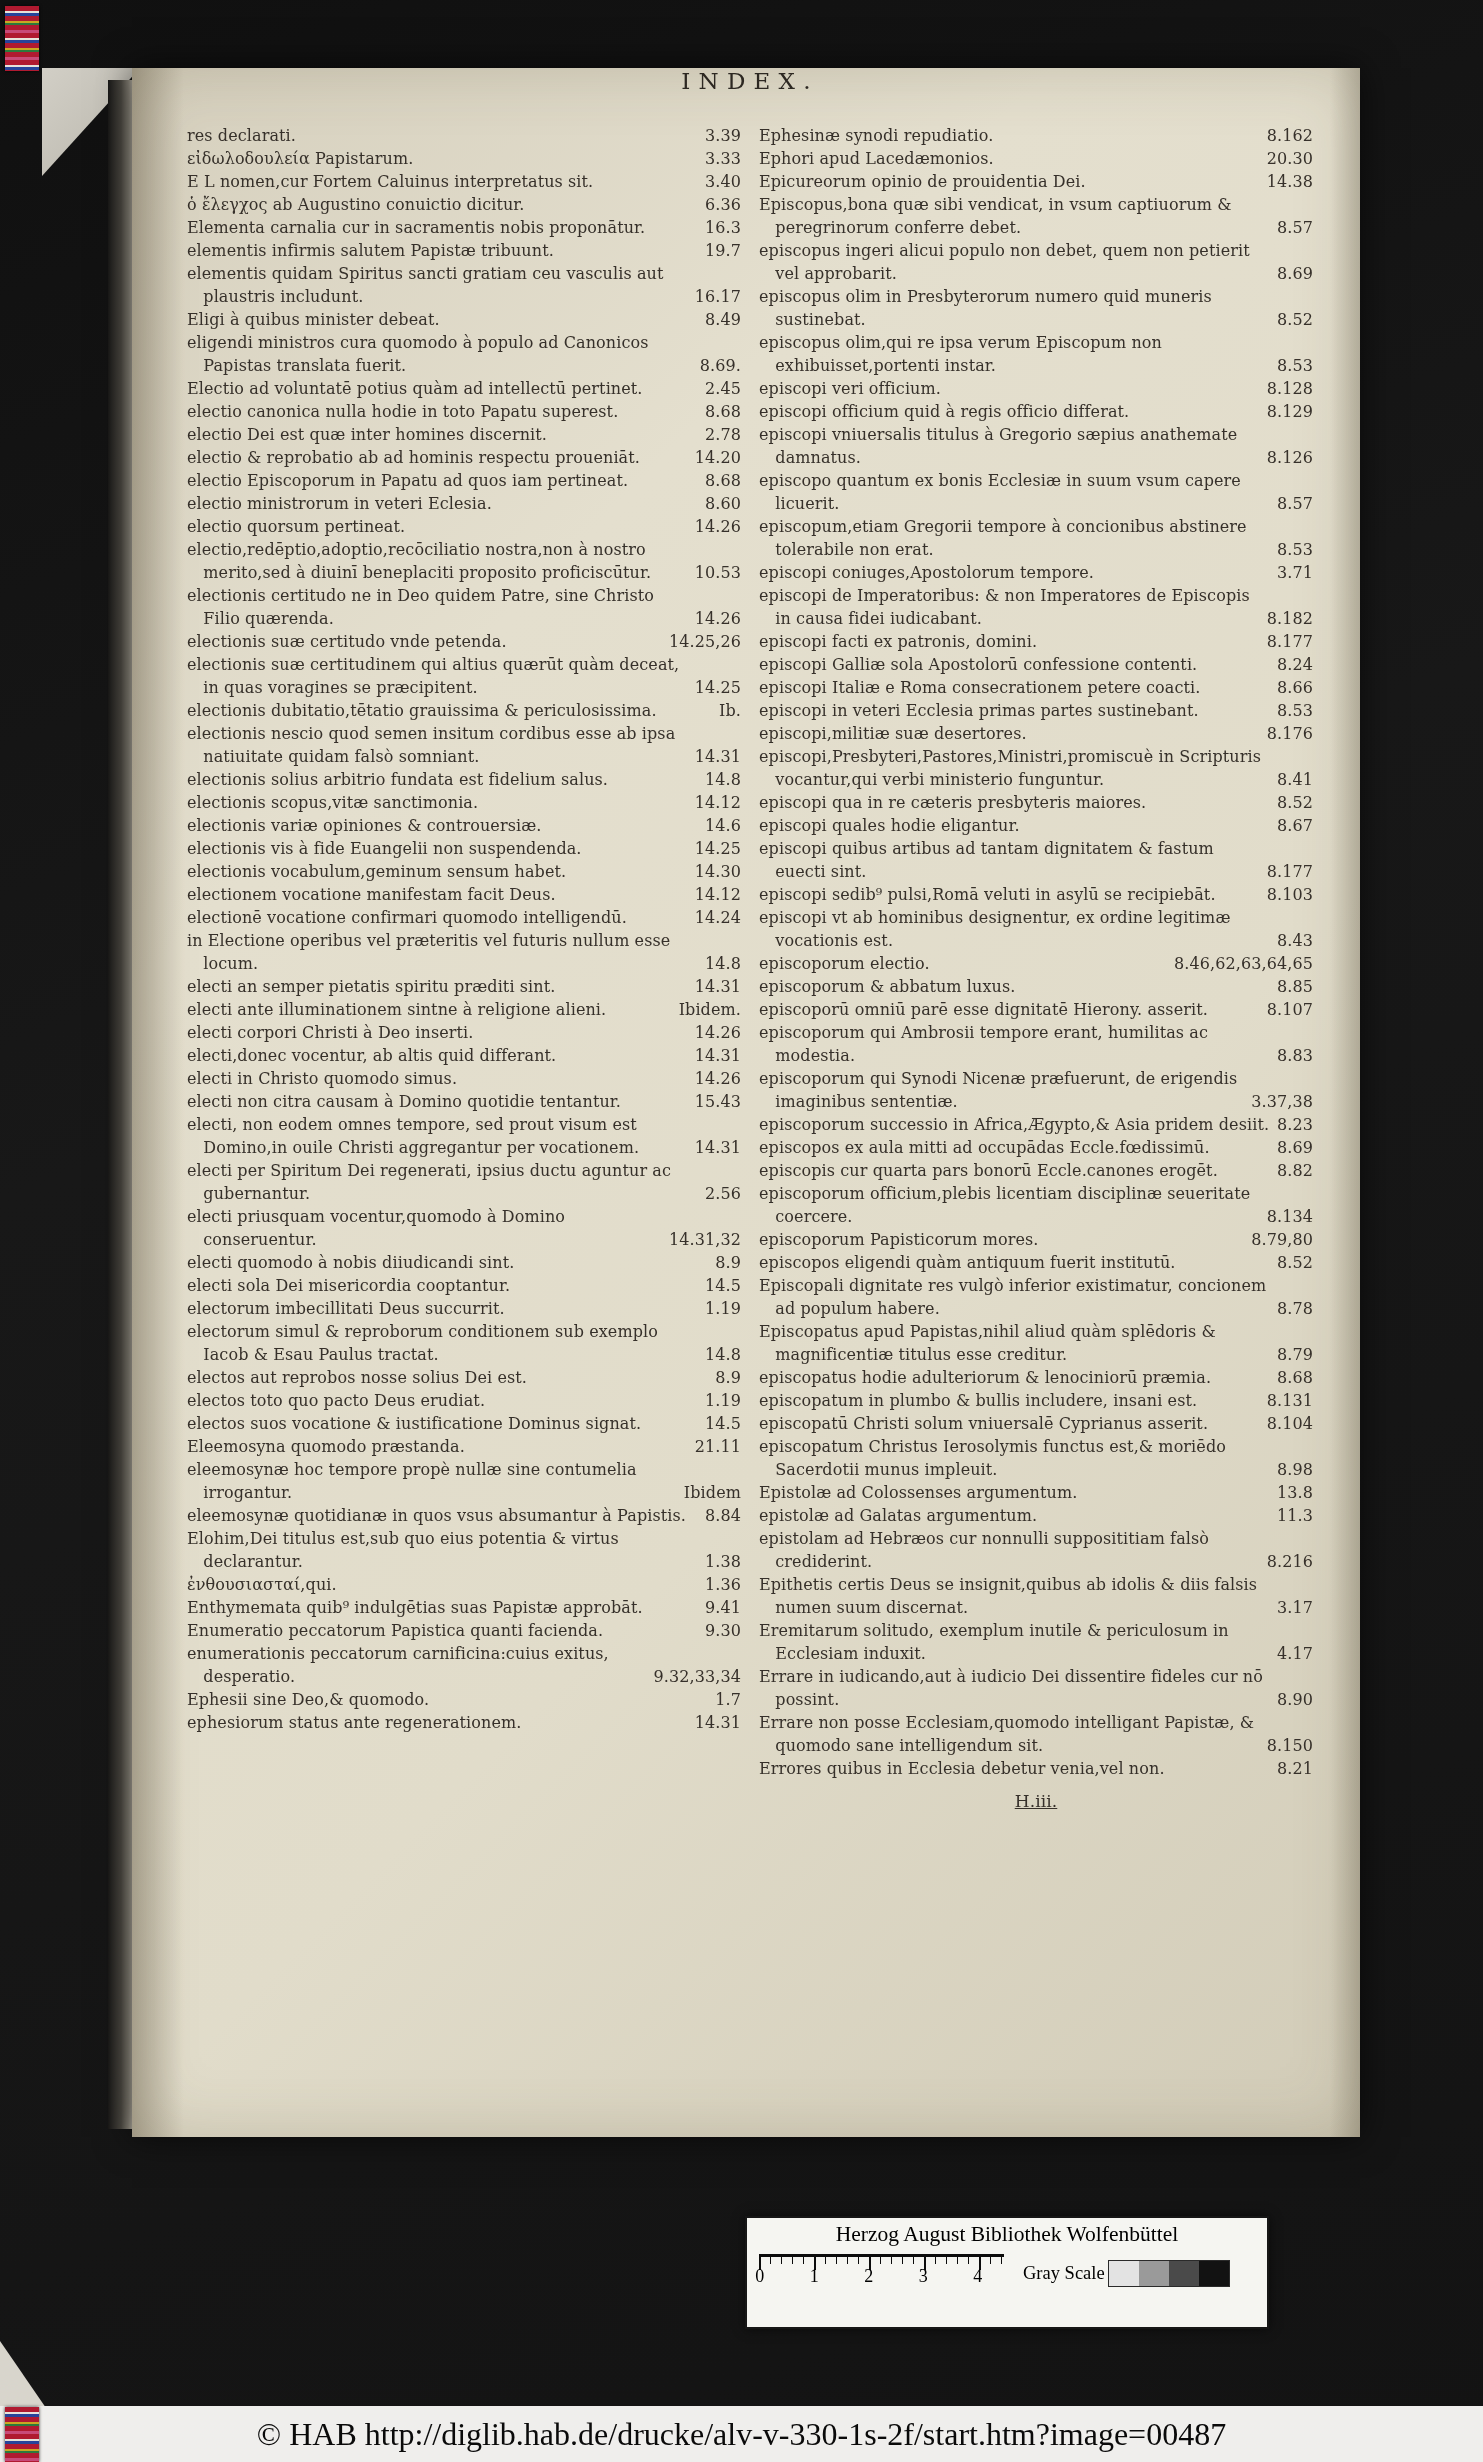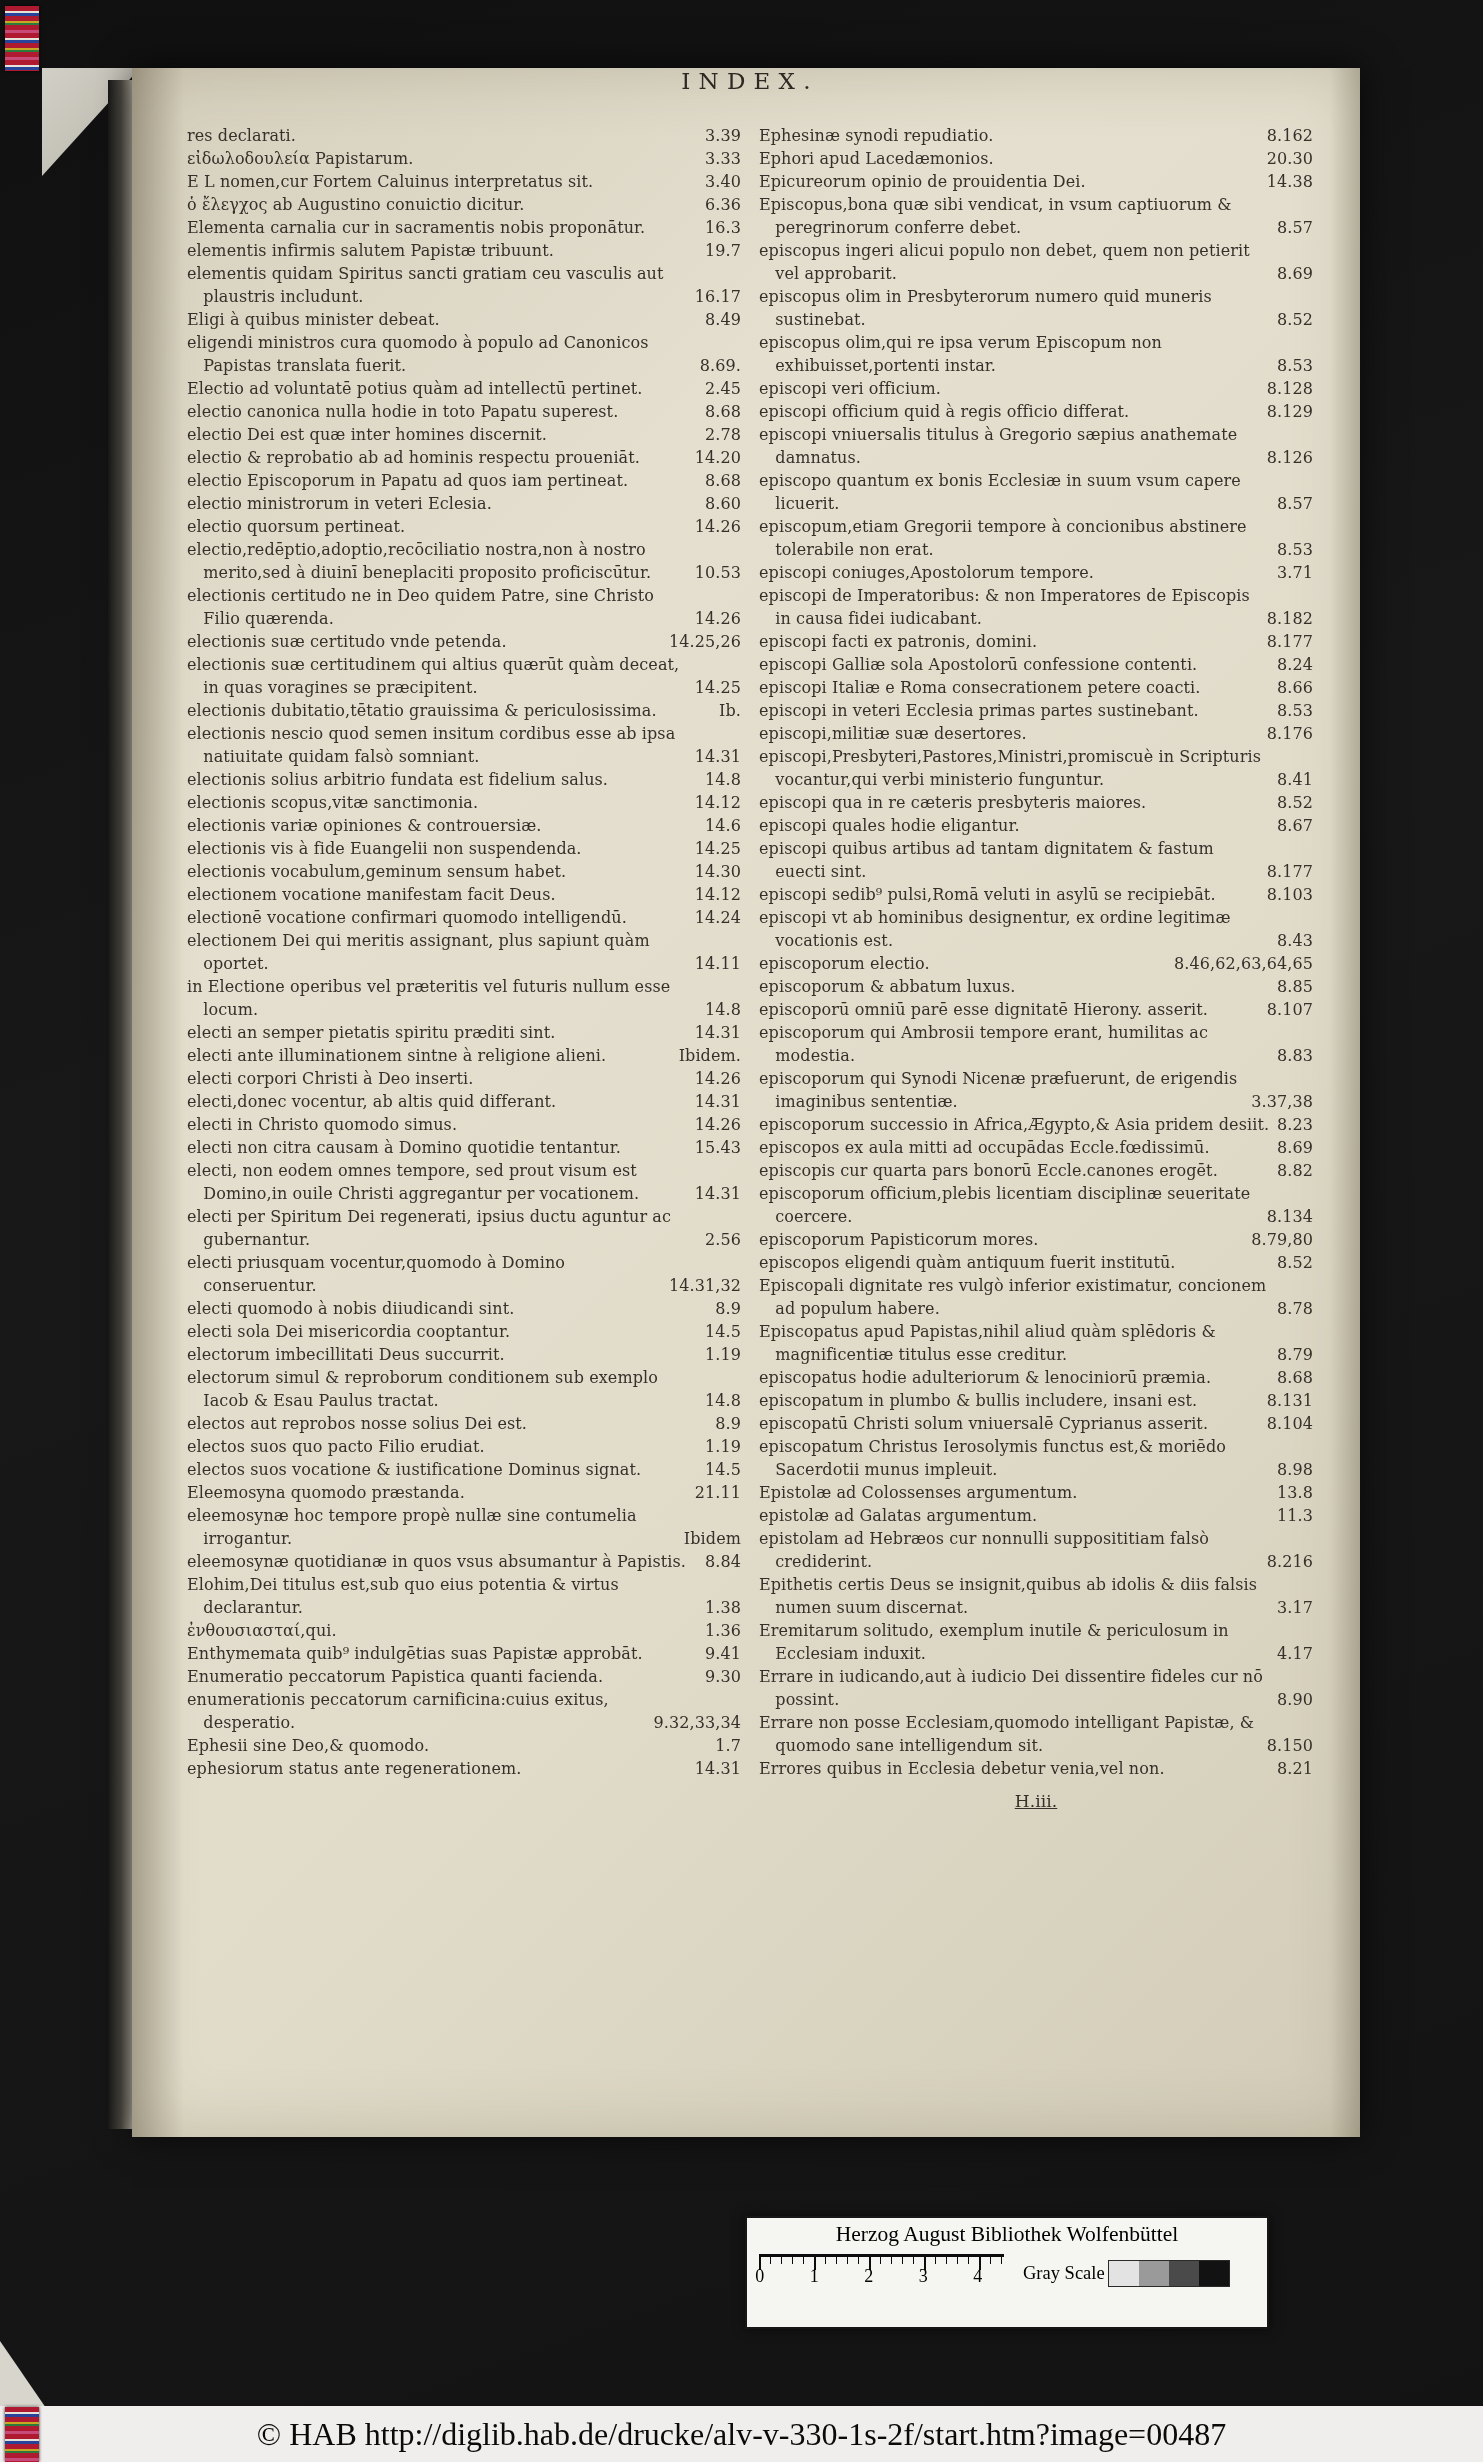--- a/index.html
+++ b/index.html
@@ -265,24 +265,20 @@
             <div class="entry">
               <span class="t">electionem vocatione manifestam facit Deus.</span>
               <span class="p">14.12</span>
             </div>
 
             <div class="entry">
               <span class="t">electionē vocatione confirmari quomodo intelligendū.</span>
               <span class="p">14.24</span>
             </div>
 
-            <div class="entry">
-              <span class="t">electionem Dei qui meritis assignant, plus sapiunt quàm oportet.</span>
-              <span class="p">14.11</span>
-            </div>
 
             <div class="entry">
               <span class="t">in Electione operibus vel præteritis vel futuris nullum esse locum.</span>
               <span class="p">14.8</span>
             </div>
 
             <div class="entry">
               <span class="t">electi an semper pietatis spiritu præditi sint.</span>
               <span class="p">14.31</span>
             </div>
@@ -346,21 +342,21 @@
               <span class="t">electorum simul &amp; reproborum conditionem sub exemplo Iacob &amp; Esau Paulus tractat.</span>
               <span class="p">14.8</span>
             </div>
 
             <div class="entry">
               <span class="t">electos aut reprobos nosse solius Dei est.</span>
               <span class="p">8.9</span>
             </div>
 
             <div class="entry">
-              <span class="t">electos suos quo pacto Filio erudiat.</span>
+              <span class="t">electos toto quo pacto Deus erudiat.</span>
               <span class="p">1.19</span>
             </div>
 
             <div class="entry">
               <span class="t">electos suos vocatione &amp; iustificatione Dominus signat.</span>
               <span class="p">14.5</span>
             </div>
 
             <div class="entry">
               <span class="t">Eleemosyna quomodo præstanda.</span>

